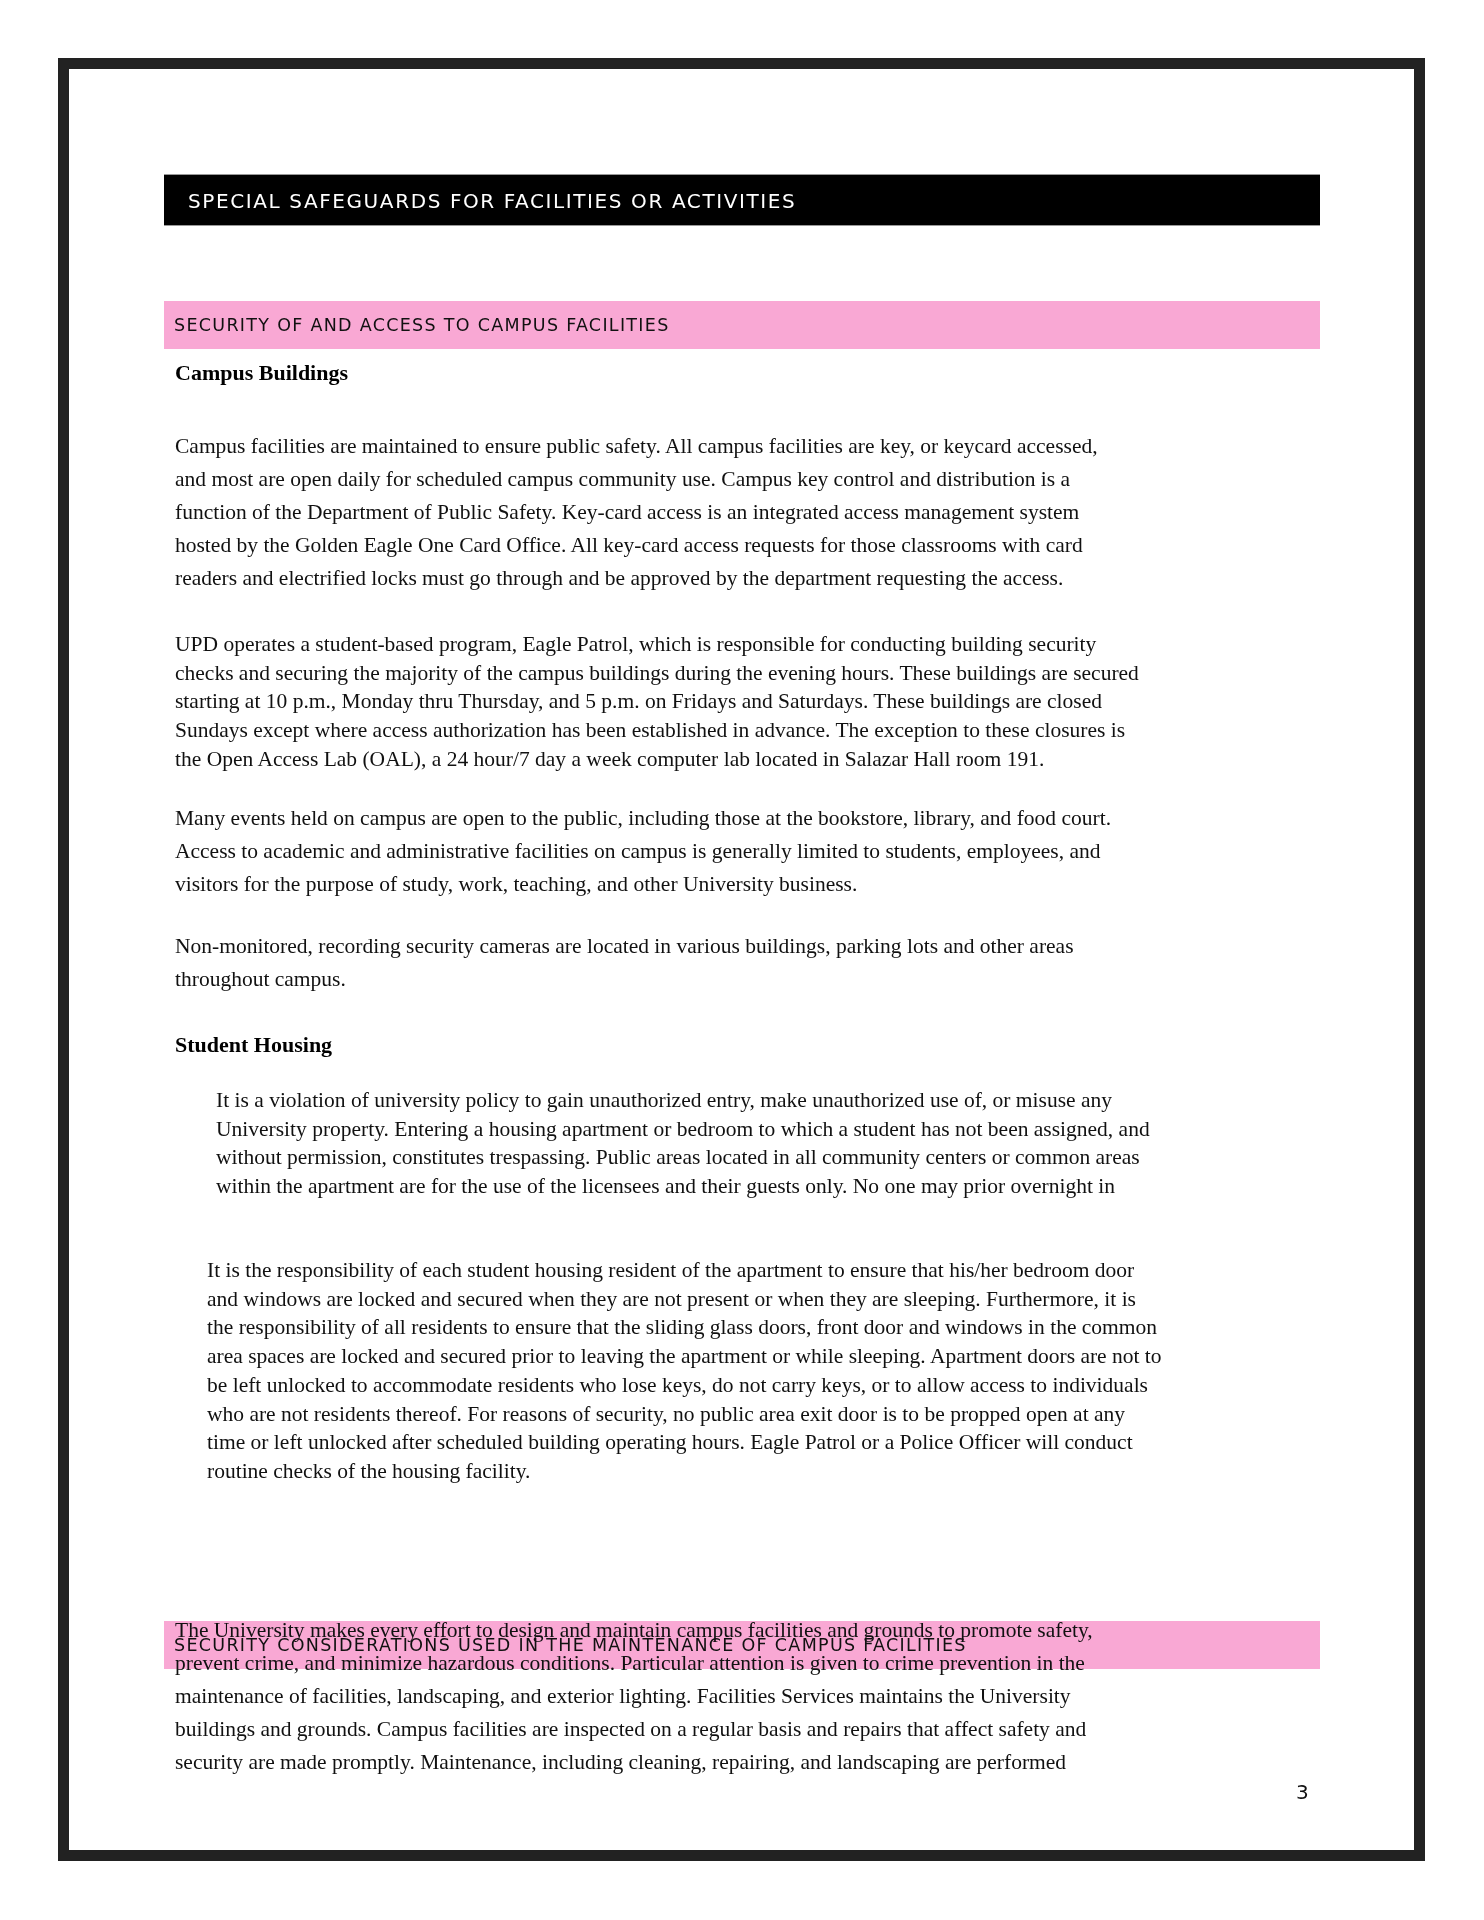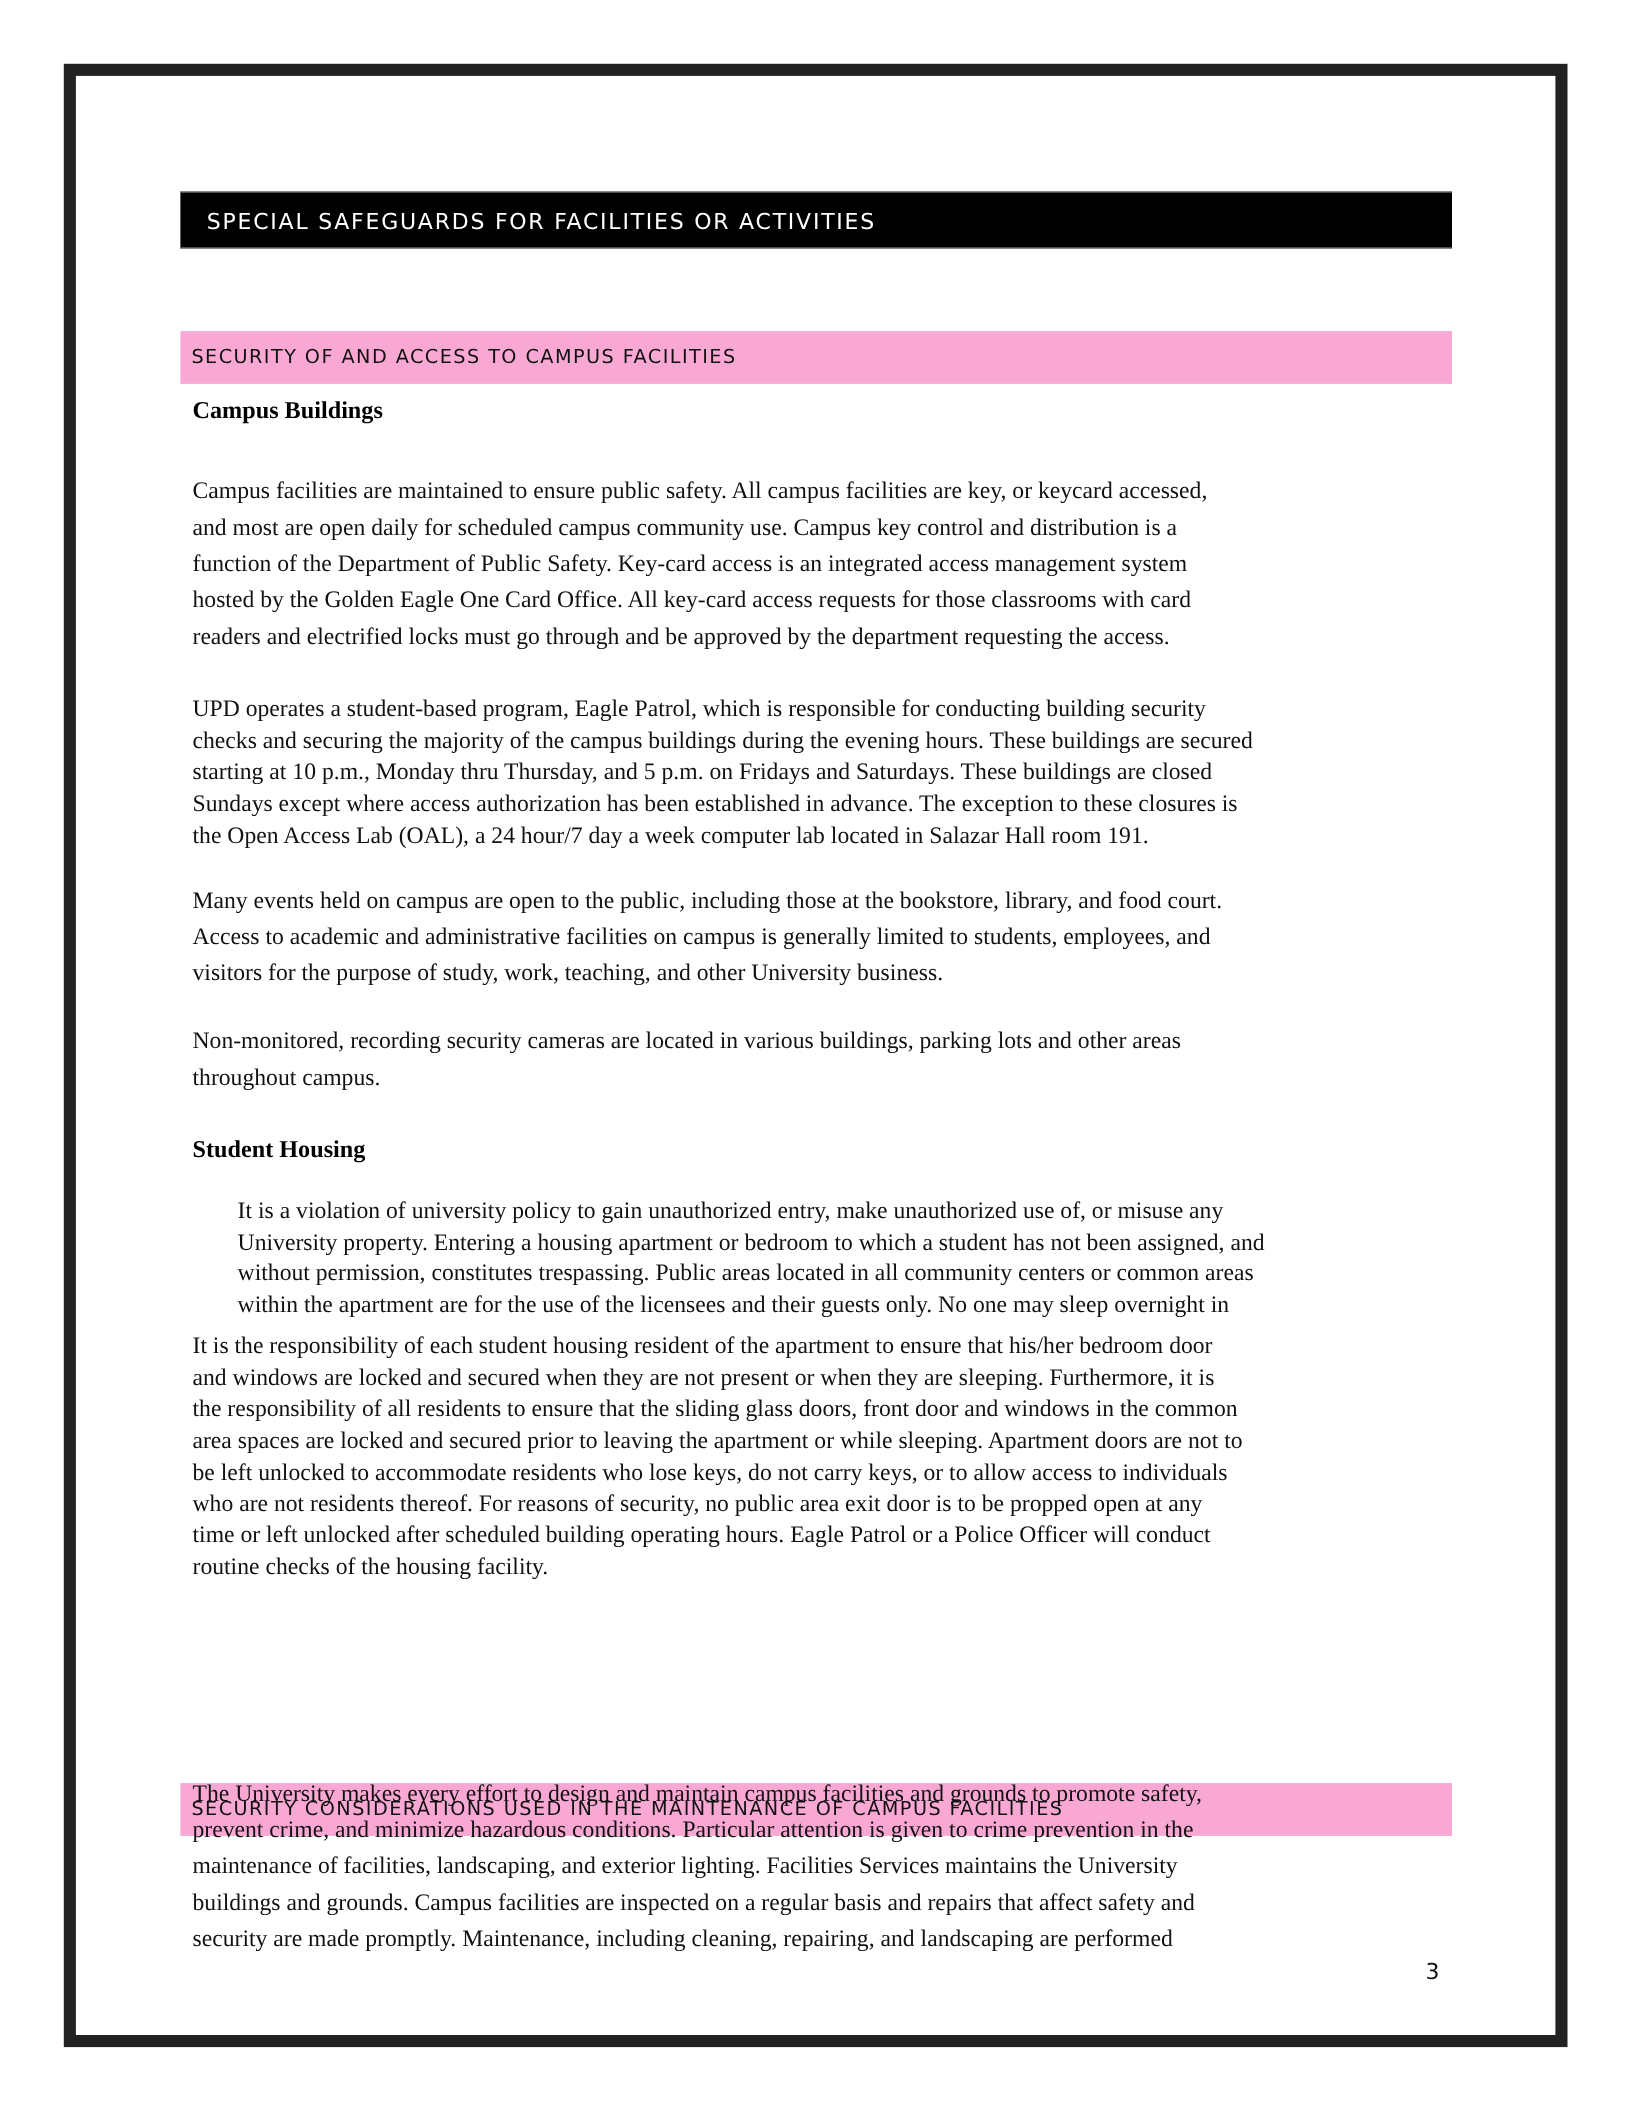--- a/index.html
+++ b/index.html
@@ -77,24 +77,24 @@
   <span class="line">Non-monitored, recording security cameras are located in various buildings, parking lots and other areas</span>
   <span class="line">throughout campus.</span>
 </div>
 
 <div class="abs heading" style="top:1032px;">Student Housing</div>
 
 <div class="abs para lh29" style="top:1086px;margin-left:41px;">
   <span class="line">It is a violation of university policy to gain unauthorized entry, make unauthorized use of, or misuse any</span>
   <span class="line">University property. Entering a housing apartment or bedroom to which a student has not been assigned, and</span>
   <span class="line">without permission, constitutes trespassing. Public areas located in all community centers or common areas</span>
-  <span class="line">within the apartment are for the use of the licensees and their guests only. No one may sleep overnight in</span>
+  <span class="line">within the apartment are for the use of the licensees and their guests only. No one may prior overnight in</span>
 </div>
 
-<div class="abs para lh29" style="top:1209px;">
+<div class="abs para lh29" style="top:1256px;margin-left:32px;">
   <span class="line">It is the responsibility of each student housing resident of the apartment to ensure that his/her bedroom door</span>
   <span class="line">and windows are locked and secured when they are not present or when they are sleeping. Furthermore, it is</span>
   <span class="line">the responsibility of all residents to ensure that the sliding glass doors, front door and windows in the common</span>
   <span class="line">area spaces are locked and secured prior to leaving the apartment or while sleeping. Apartment doors are not to</span>
   <span class="line">be left unlocked to accommodate residents who lose keys, do not carry keys, or to allow access to individuals</span>
   <span class="line">who are not residents thereof. For reasons of security, no public area exit door is to be propped open at any</span>
   <span class="line">time or left unlocked after scheduled building operating hours. Eagle Patrol or a Police Officer will conduct</span>
   <span class="line">routine checks of the housing facility.</span>
 </div>
 

